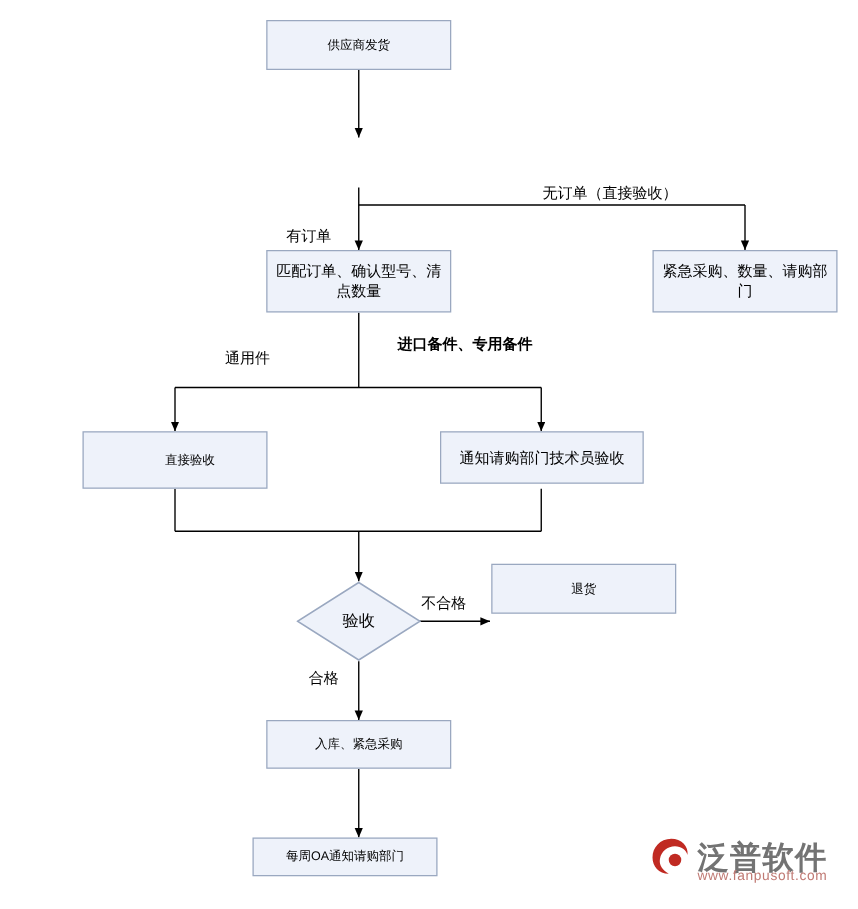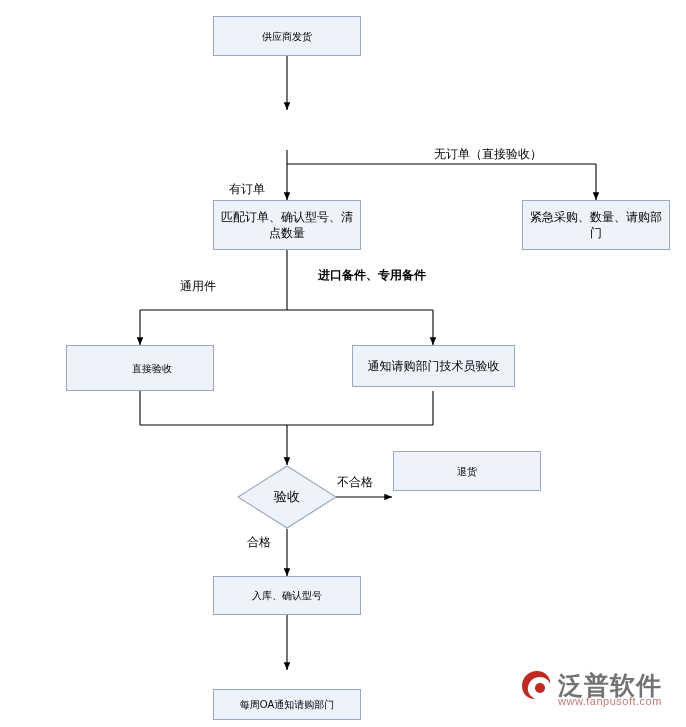--- a/index.html
+++ b/index.html
@@ -168,24 +168,24 @@
       <polygon points="50,1 99,32 50,63 1,32" fill="#eef2fa" stroke="#9aa8c0" stroke-width="1.2"></polygon>
     </svg>
     <div class="diamond-label">验收</div>
   </div>
 
   <div class="node" style="left:393px; top:451px; width:148px; height:40px;">
     <span>退货</span>
   </div>
 
   <div class="node" style="left:213px; top:576px; width:148px; height:39px;">
-    <span>入库、确认型号</span>
-  </div>
-
-  <div class="node" style="left:213px; top:670px; width:148px; height:31px;margin-top:19px;">
+    <span>入库、紧急采购</span>
+  </div>
+
+  <div class="node" style="left:202px; top:670px; width:148px; height:31px;">
     <span>每周OA通知请购部门</span>
   </div>
 
   <div class="edge-label" style="left:434px; top:146px;">无订单（直接验收）</div>
   <div class="edge-label" style="left:229px; top:181px;">有订单</div>
   <div class="edge-label" style="left:180px; top:278px;">通用件</div>
   <div class="edge-label bold" style="left:318px; top:267px;">进口备件、专用备件</div>
   <div class="edge-label" style="left:337px; top:474px;">不合格</div>
   <div class="edge-label" style="left:247px; top:534px;">合格</div>
 

